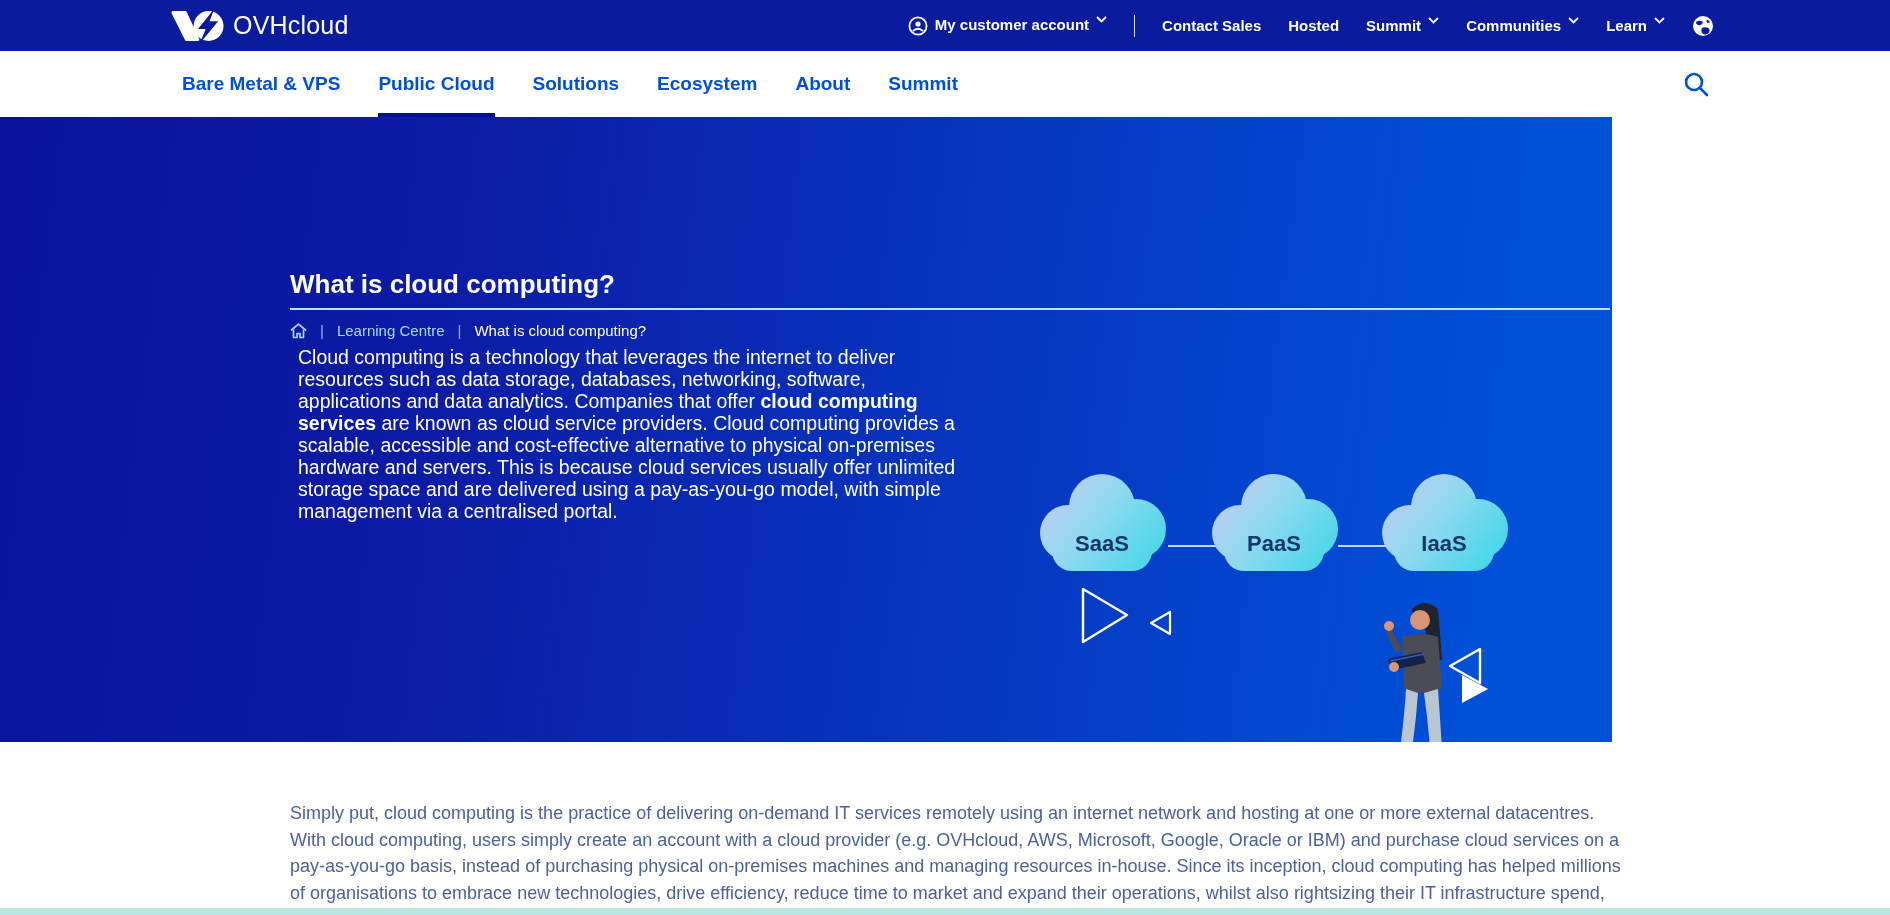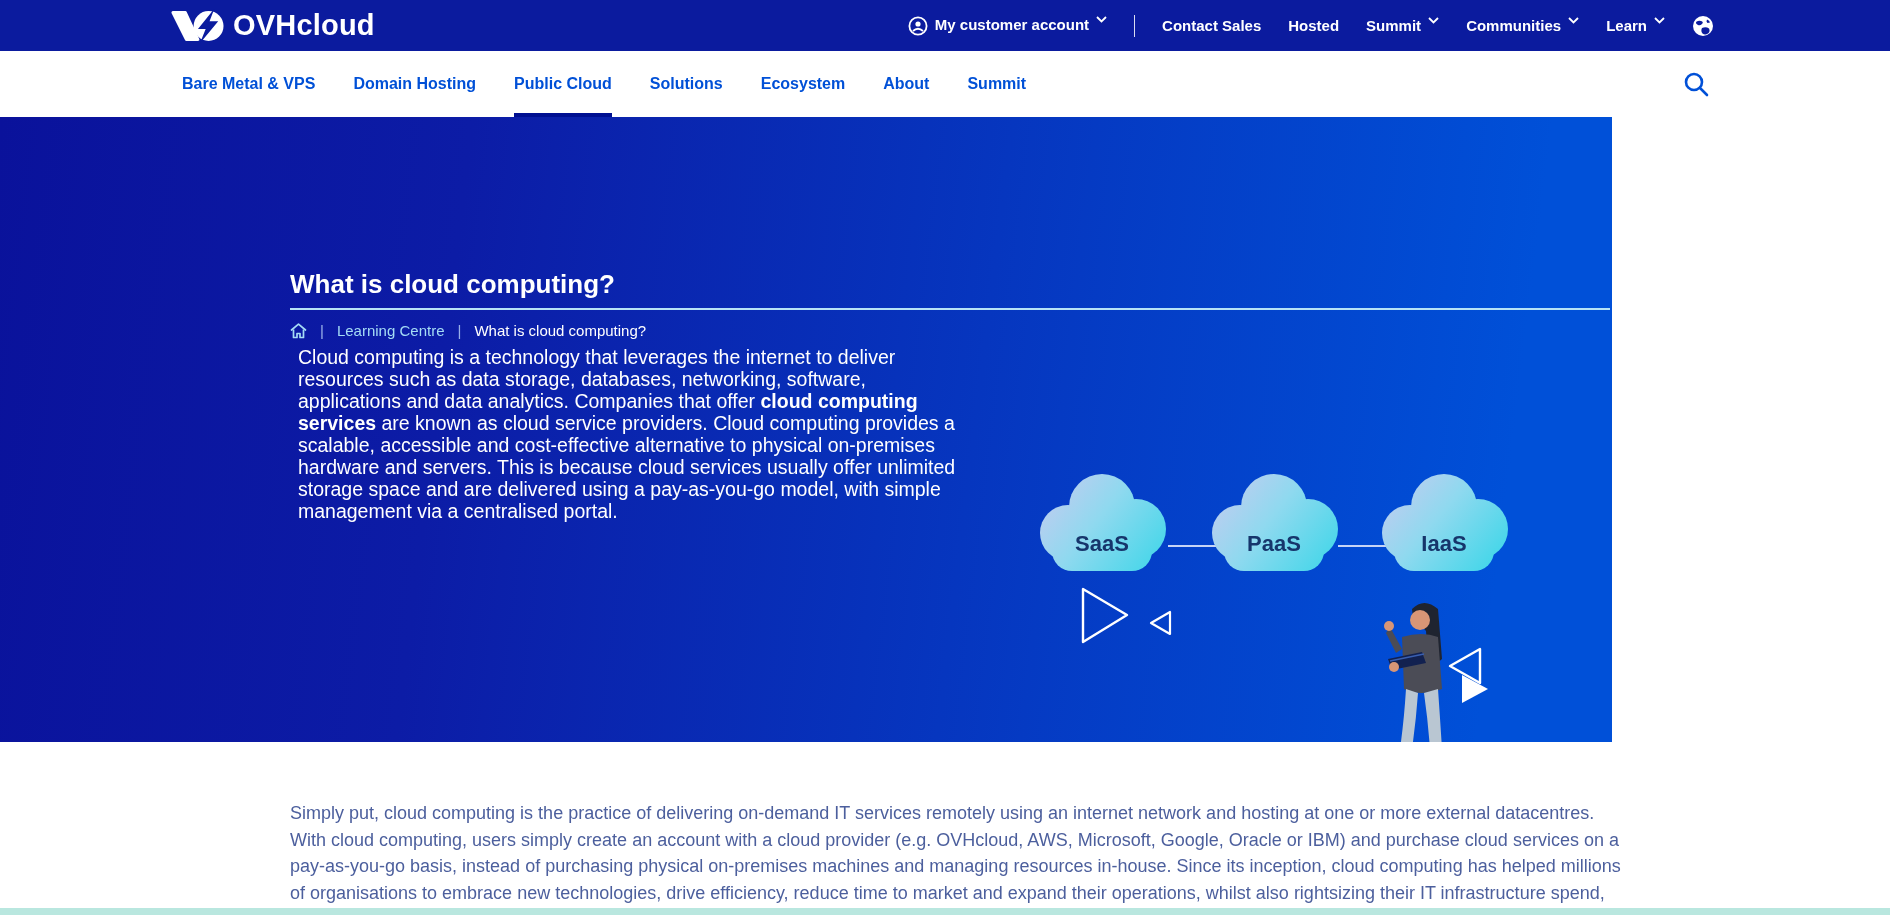--- a/index.html
+++ b/index.html
@@ -4,31 +4,31 @@
 <style>
   * { margin:0; padding:0; box-sizing:border-box; }
   html,body { width:1890px; height:915px; overflow:hidden; }
   body { font-family:"Liberation Sans", sans-serif; position:relative; background:#fff; }
   .page { position:absolute; inset:0; width:1890px; height:915px; overflow:hidden; }
 
   
   .topbar { position:absolute; left:0; top:0; width:1890px; height:51px; background:#0b1b9e;
             display:flex; align-items:center; justify-content:space-between; padding:0 176px 0 170px; }
   .logo { display:flex; align-items:center; gap:9px; cursor:pointer; }
-  .logo-word { color:#fff; font-size:29px; font-weight:700; letter-spacing:.2px; }
+  .logo-word { color:#fff; font-size:25px; font-weight:400; letter-spacing:.2px; }
   .topnav { display:flex; align-items:center; gap:27px; }
   .topnav a { color:#fff; text-decoration:none; font-size:15px; font-weight:700; display:flex; align-items:flex-start; gap:7px; cursor:pointer; }
   .tdivider { width:1px; height:22px; background:rgba(255,255,255,.85); }
   .chev { width:11px; height:7px; display:inline-block; }
 
   
   .mainnav { position:absolute; left:0; top:51px; width:1890px; height:66px; background:#fff;
              display:flex; align-items:stretch; padding-left:182px; }
   .mainnav-items { display:flex; gap:38px; }
-  .mainnav-items a { color:#0050d7; font-size:16px; font-weight:700; text-decoration:none;
+  .mainnav-items a { color:#0050d7; font-size:19px; font-weight:700; text-decoration:none;
                      display:flex; align-items:center; border-bottom:4px solid transparent; border-top:4px solid transparent; cursor:pointer; }
   .mainnav-items a.active { border-bottom-color:#001091; }
   .searchbtn { position:absolute; right:178px; top:17px; width:32px; height:32px; display:flex; align-items:center; justify-content:center; cursor:pointer; }
 
   
   .hero { position:absolute; left:0; top:117px; width:1612px; height:625px;
           background:linear-gradient(97deg, #0a129b 0%, #0c1ca6 28%, #0050d8 92%); overflow:hidden; }
   .hero-title { position:absolute; left:290px; top:152px; color:#fff; font-size:26px; font-weight:700; }
   .hero-rule { position:absolute; left:290px; top:191px; width:1320px; height:2px; background:#b7e3f6; }
   .breadcrumb { position:absolute; left:290px; top:205px; display:flex; align-items:center; gap:13px; font-size:15px; }
@@ -105,21 +105,20 @@
           <path d="M10 13 q4 -1.5 7 0.5 q1.5 3 -1 5 q-3 1.8 -5.5 0 q-2 -2.5 -0.5 -5.5z" fill="#0b1b9e"></path>
           <path d="M15 4.5 q2.5 1 3 3 l-2.5 0.5 q-1.8 -1.5 -0.5 -3.5z" fill="#0b1b9e"></path>
         </svg>
       </a>
     </nav>
   </header>
 
   <nav class="mainnav">
     <div class="mainnav-items">
       <a>Bare Metal &amp; VPS</a>
-      <a>Domain Hosting</a>
       <a class="active">Public Cloud</a>
       <a>Solutions</a>
       <a>Ecosystem</a>
       <a>About</a>
       <a>Summit</a>
     </div>
     <div class="searchbtn">
       <svg width="28" height="28" viewBox="0 0 28 28">
         <circle cx="12" cy="12" r="8" fill="none" stroke="#0050d7" stroke-width="2.6"></circle>
         <line x1="18" y1="18" x2="25" y2="25" stroke="#0050d7" stroke-width="2.6" stroke-linecap="round"></line>

